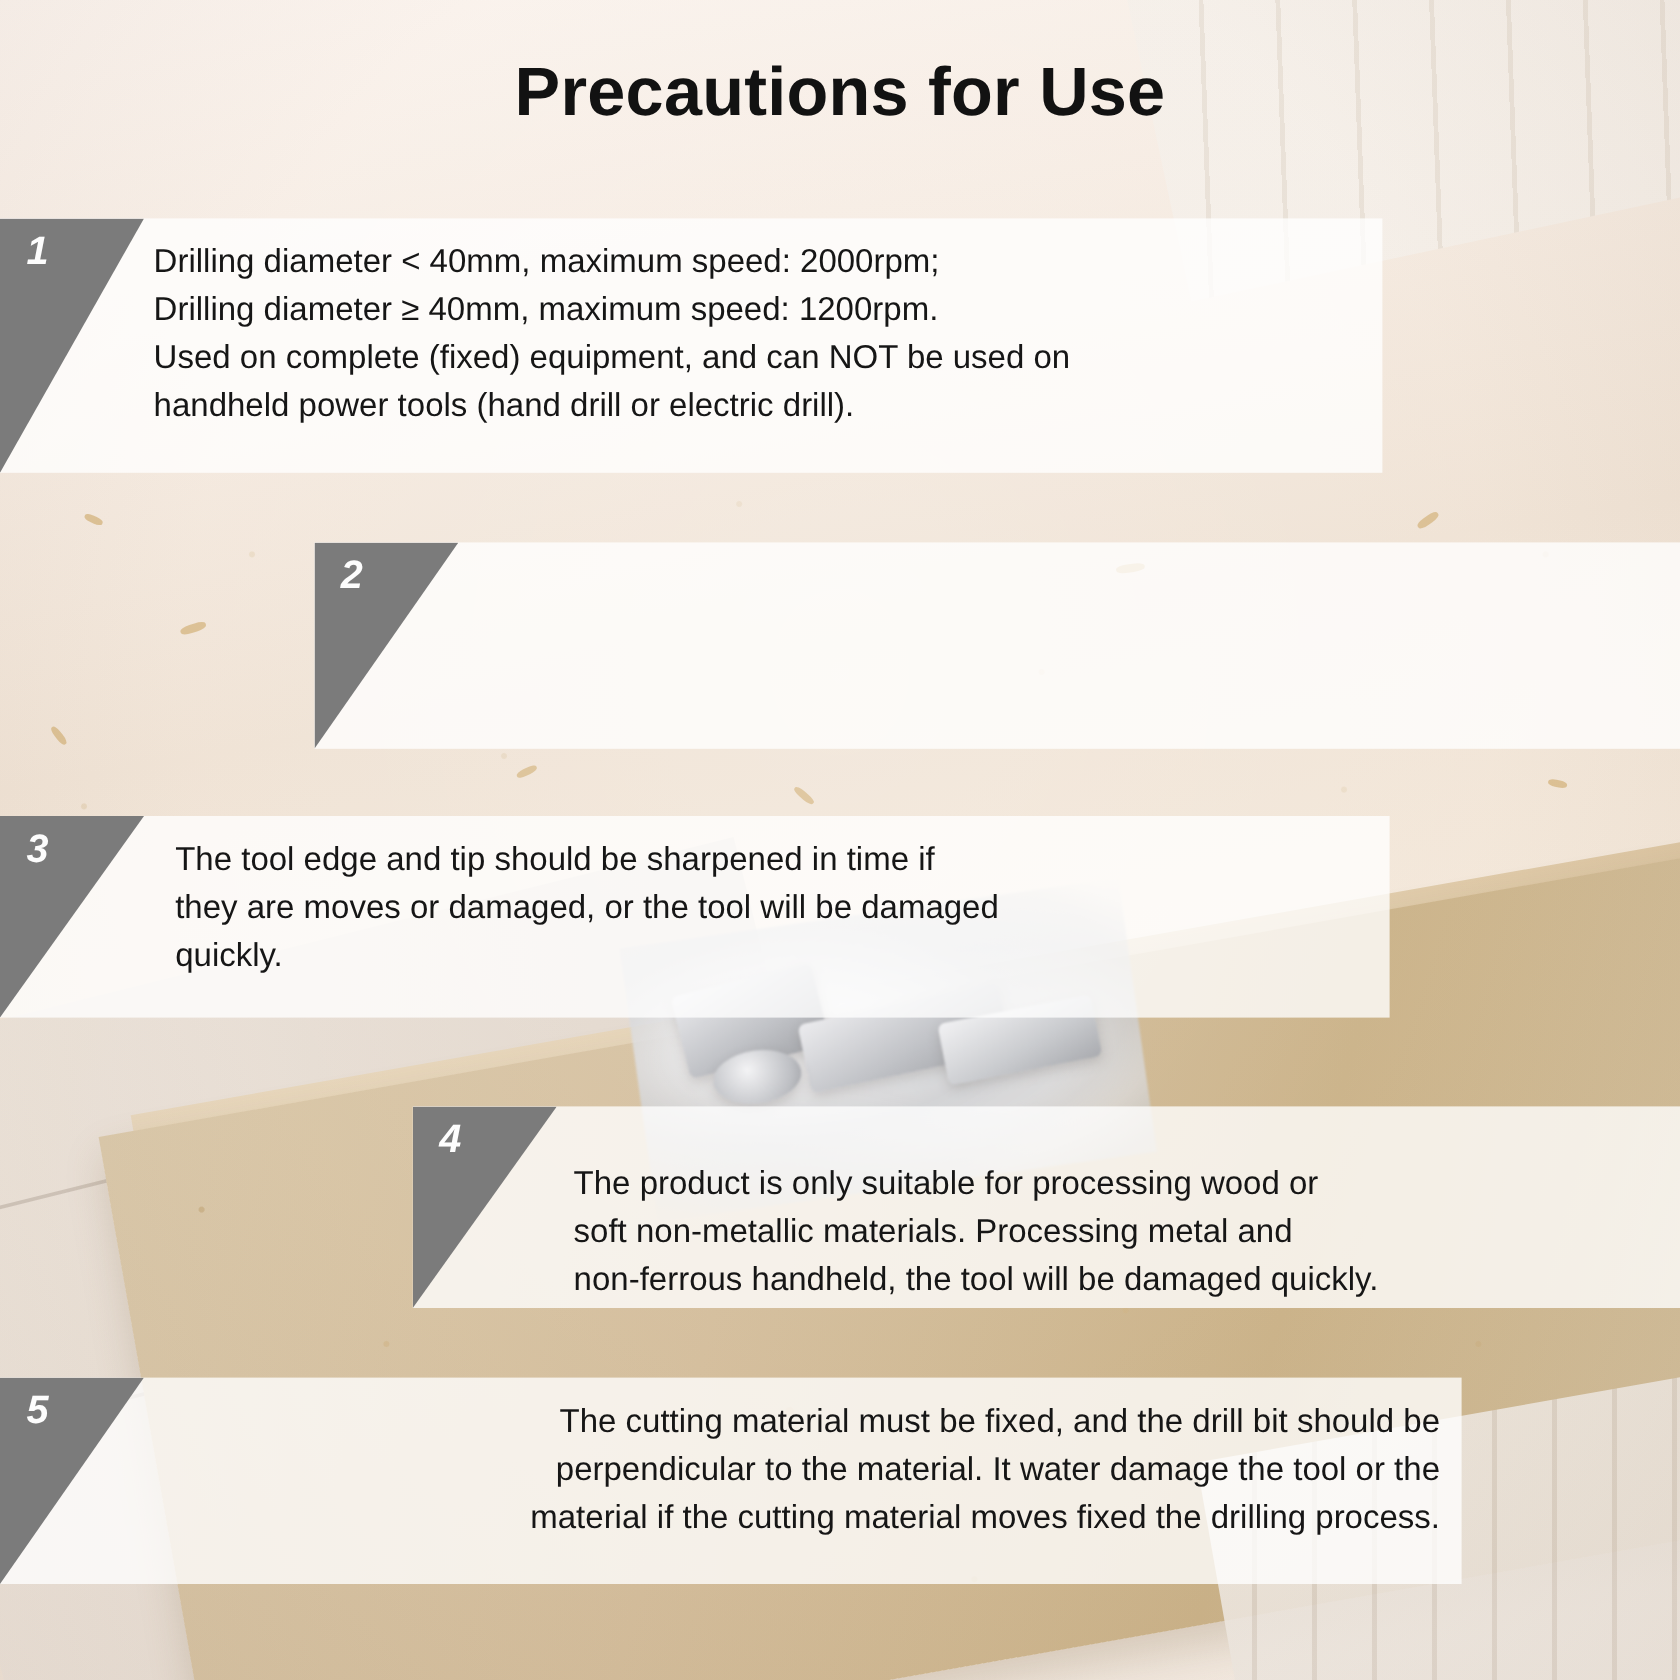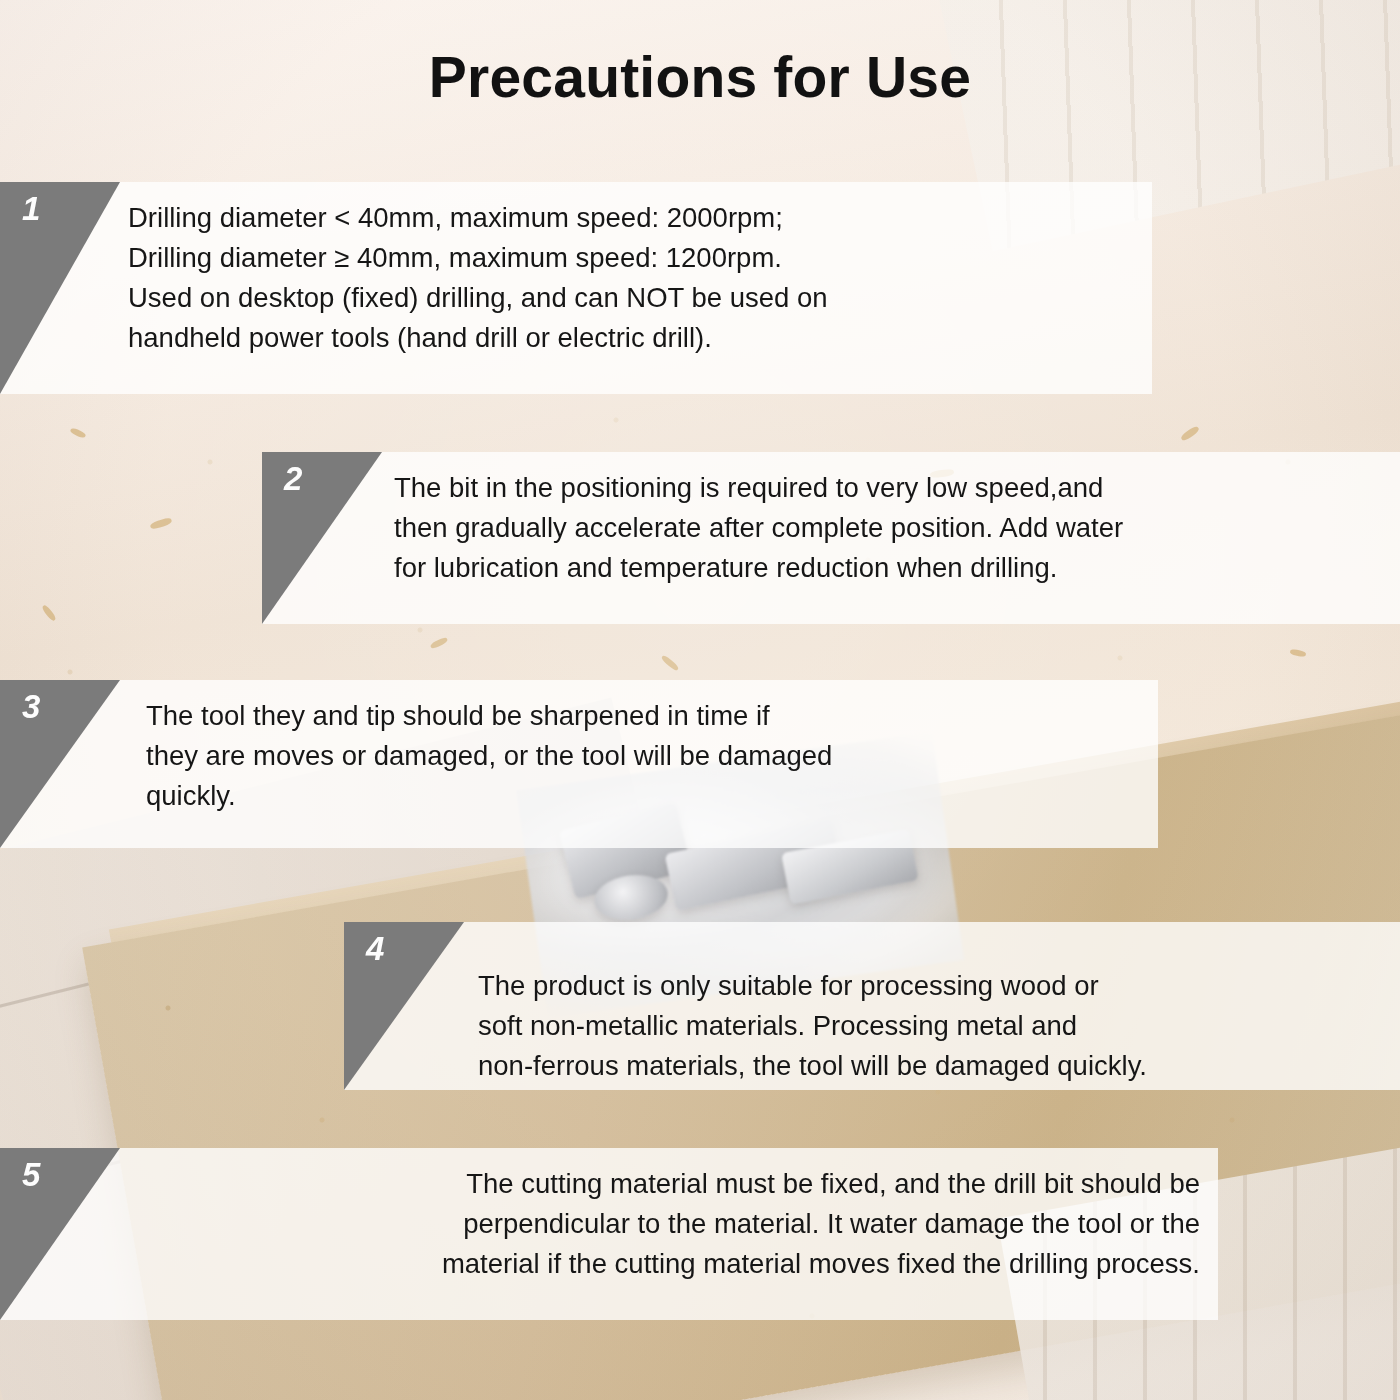--- a/index.html
+++ b/index.html
@@ -259,55 +259,50 @@
 
   <div class="title">Precautions for Use</div>
 
   <div class="panel" id="panel-1">
     <div class="num-tab">
       <span>1</span>
     </div>
     <div class="body">
       <p>Drilling diameter &lt; 40mm, maximum speed: 2000rpm;</p>
       <p>Drilling diameter ≥ 40mm, maximum speed: 1200rpm.</p>
-      <p>Used on desktop (fixed) drilling, and can NOT be used on</p>
+      <p>Used on complete (fixed) equipment, and can NOT be used on</p>
       <p>handheld power tools (hand drill or electric drill).</p>
     </div>
   </div>
 
   <div class="panel" id="panel-2">
     <div class="num-tab">
       <span>2</span>
     </div>
+  </div>
+
+  <div class="panel" id="panel-3">
+    <div class="num-tab">
+      <span>3</span>
+    </div>
     <div class="body">
-      <p>The bit in the positioning is required to very low speed,and</p>
-      <p>then gradually accelerate after complete position. Add water</p>
-      <p>for lubrication and temperature reduction when drilling.</p>
-    </div>
-  </div>
-
-  <div class="panel" id="panel-3">
-    <div class="num-tab">
-      <span>3</span>
-    </div>
-    <div class="body">
-      <p>The tool they and tip should be sharpened in time if</p>
+      <p>The tool edge and tip should be sharpened in time if</p>
       <p>they are moves or damaged, or the tool will be damaged</p>
       <p>quickly.</p>
     </div>
   </div>
 
   <div class="panel" id="panel-4">
     <div class="num-tab">
       <span>4</span>
     </div>
     <div class="body">
       <p>The product is only suitable for processing wood or</p>
       <p>soft non-metallic materials. Processing metal and</p>
-      <p>non-ferrous materials, the tool will be damaged quickly.</p>
+      <p>non-ferrous handheld, the tool will be damaged quickly.</p>
     </div>
   </div>
 
   <div class="panel" id="panel-5">
     <div class="num-tab">
       <span>5</span>
     </div>
     <div class="body">
       <p>The cutting material must be fixed, and the drill bit should be</p>
       <p>perpendicular to the material. It water damage the tool or the</p>

